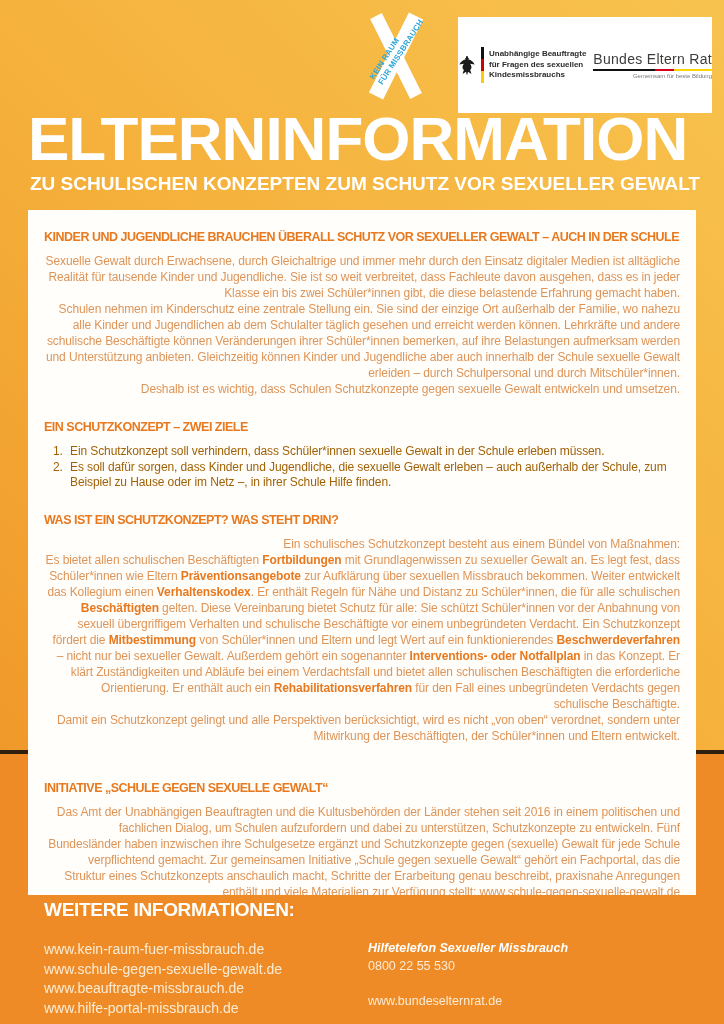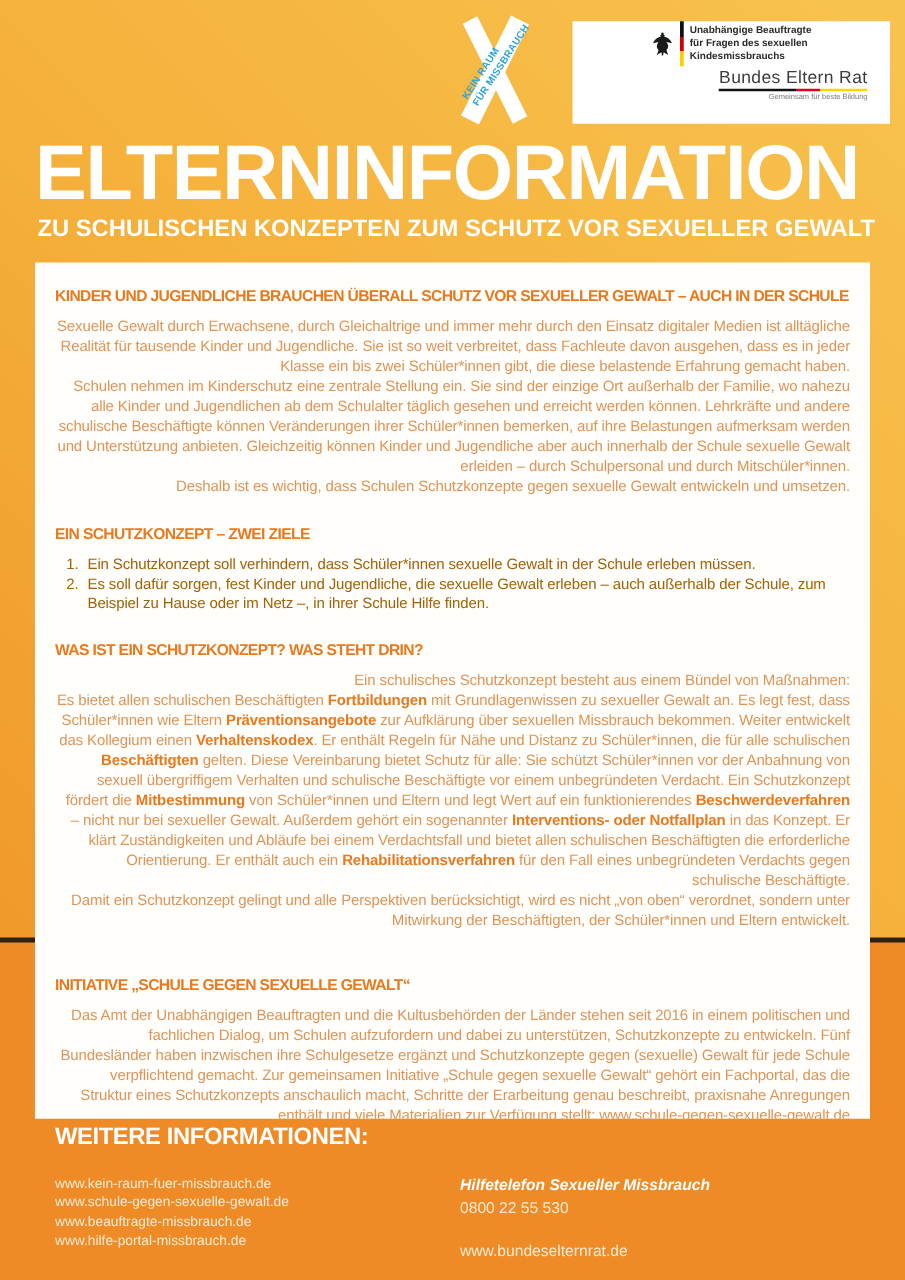--- a/index.html
+++ b/index.html
@@ -11,22 +11,22 @@
   .bg-bottom { position:absolute; left:0; top:752px; width:724px; height:272px; background:#EE8B26; }
   .fold-line { position:absolute; left:0; top:750px; width:724px; height:4px; background:#30200F; }
 
   
   .x-logo { position:absolute; left:364px; top:12px; width:62px; height:88px; }
   .x-logo svg { position:absolute; left:0; top:0; }
   .x-text { position:absolute; left:4px; top:64px; transform:rotate(-57deg); transform-origin:0 0;
     color:#2FA5D8; font-weight:bold; font-size:8px; line-height:1.2; letter-spacing:.2px; white-space:nowrap; }
 
   
-  .partner-box { position:absolute; left:458px; top:17px; width:254px; height:82px; background:#FFFFFF;
-    display:flex; align-items:center; padding:0 18px;flex-direction:column; }
+  .partner-box { position:absolute; left:458px; top:17px; width:254px; height:96px; background:#FFFFFF;
+    display:flex; align-items:center; padding:0 0; }
   .ubskm { display:flex; align-items:center; gap:5px; }
   .flag-bar { width:3px; height:36px;
     background:linear-gradient(#111 0 34%, #D00000 34% 67%, #FFCC00 67% 100%); }
   .ubskm-text { font-size:8px; font-weight:bold; line-height:1.3; color:#2B2B2B; }
   .ber { margin-left:auto; }
   .ber-name { font-size:14px; color:#3C3C3B; letter-spacing:.3px; white-space:nowrap; }
   .ber-line { height:2px; margin:2px 0;
     background:linear-gradient(to right,#111 0 52%, #D5001F 52% 68%, #FFD500 68% 100%); }
   .ber-tagline { font-size:6px; color:#7A7A7A; text-align:right; }
 
@@ -43,21 +43,21 @@
   .body-text { color:#DE9457; font-size:12px; line-height:1.33; letter-spacing:-.1px; margin:0;text-align:right; }
   .body-text strong { color:#E8791F; font-weight:bold; }
   section + section { margin-top:22px; }
   section.section-initiative { margin-top:36px; }
   ol.goals { margin:0 0 0 6px; padding-left:16px; color:#a16207; font-size:12px; line-height:1.33; letter-spacing:-.1px; }
   ol.goals li { padding-left:4px; }
 
   
   .footer-heading { position:absolute; left:44px; top:899px; color:#FFFFFF; font-size:19px; font-weight:bold;
     letter-spacing:-.3px; }
-  .footer-links { position:absolute; left:44px; top:940px; font-size:11px; line-height:1.4; color:#FCEBD4; }
+  .footer-links { position:absolute; left:44px; top:940px; font-size:14px; line-height:1.4; color:#FCEBD4; }
   .footer-right { position:absolute; left:368px; top:940px; font-size:12.5px; line-height:1.4; color:#FCEBD4; }
   .helpline-title { font-weight:bold; color:#FFFFFF;font-style:italic; }
   .footer-site { margin-top:18px; }
 </style>
 </head>
 <body>
 
 <div class="page">
   <div class="bg-top"></div>
   <div class="bg-bottom"></div>
@@ -101,21 +101,21 @@
       <h2 class="section-heading">KINDER UND JUGENDLICHE BRAUCHEN ÜBERALL SCHUTZ VOR SEXUELLER GEWALT – AUCH IN DER SCHULE</h2>
       <p class="body-text"><span>Sexuelle Gewalt durch Erwachsene, durch Gleichaltrige und immer mehr durch den Einsatz digitaler Medien ist alltägliche Realität für tausende Kinder und Jugendliche. Sie ist so weit verbreitet, dass Fachleute davon ausgehen, dass es in jeder Klasse ein bis zwei Schüler*innen gibt, die diese belastende Erfahrung gemacht haben.</span></p>
       <p class="body-text"><span>Schulen nehmen im Kinderschutz eine zentrale Stellung ein. Sie sind der einzige Ort außerhalb der Familie, wo nahezu alle Kinder und Jugendlichen ab dem Schulalter täglich gesehen und erreicht werden können. Lehrkräfte und andere schulische Beschäftigte können Veränderungen ihrer Schüler*innen bemerken, auf ihre Belastungen aufmerksam werden und Unterstützung anbieten. Gleichzeitig können Kinder und Jugendliche aber auch innerhalb der Schule sexuelle Gewalt erleiden – durch Schulpersonal und durch Mitschüler*innen.</span></p>
       <p class="body-text"><span>Deshalb ist es wichtig, dass Schulen Schutzkonzepte gegen sexuelle Gewalt entwickeln und umsetzen.</span></p>
     </section>
 
     <section>
       <h2 class="section-heading">EIN SCHUTZKONZEPT – ZWEI ZIELE</h2>
       <ol class="goals">
         <li>Ein Schutzkonzept soll verhindern, dass Schüler*innen sexuelle Gewalt in der Schule erleben müssen.</li>
-        <li>Es soll dafür sorgen, fest Kinder und Jugendliche, die sexuelle Gewalt erleben – auch außerhalb der Schule, zum Beispiel zu Hause oder im Netz –, in ihrer Schule Hilfe finden.</li>
+        <li>Es soll dafür sorgen, dass Kinder und Jugendliche, die sexuelle Gewalt erleben – auch außerhalb der Schule, zum Beispiel zu Hause oder im Netz –, in ihrer Schule Hilfe finden.</li>
       </ol>
     </section>
 
     <section>
       <h2 class="section-heading">WAS IST EIN SCHUTZKONZEPT? WAS STEHT DRIN?</h2>
       <p class="body-text"><span>Ein schulisches Schutzkonzept besteht aus einem Bündel von Maßnahmen:</span></p>
       <p class="body-text"><span>Es bietet allen schulischen Beschäftigten </span><strong>Fortbildungen</strong><span> mit Grundlagenwissen zu sexueller Gewalt an. Es legt fest, dass Schüler*innen wie Eltern </span><strong>Präventionsangebote</strong><span> zur Aufklärung über sexuellen Missbrauch bekommen. Weiter entwickelt das Kollegium einen </span><strong>Verhaltenskodex</strong><span>. Er enthält Regeln für Nähe und Distanz zu Schüler*innen, die für alle schulischen </span><strong>Beschäftigten</strong><span> gelten. Diese Vereinbarung bietet Schutz für alle: Sie schützt Schüler*innen vor der Anbahnung von sexuell übergriffigem Verhalten und schulische Beschäftigte vor einem unbegründeten Verdacht. Ein Schutzkonzept fördert die </span><strong>Mitbestimmung</strong><span> von Schüler*innen und Eltern und legt Wert auf ein funktionierendes </span><strong>Beschwerdeverfahren</strong><span> – nicht nur bei sexueller Gewalt. Außerdem gehört ein sogenannter </span><strong>Interventions- oder Notfallplan</strong><span> in das Konzept. Er klärt Zuständigkeiten und Abläufe bei einem Verdachtsfall und bietet allen schulischen Beschäftigten die erforderliche Orientierung. Er enthält auch ein </span><strong>Rehabilitationsverfahren</strong><span> für den Fall eines unbegründeten Verdachts gegen schulische Beschäftigte.</span></p>
       <p class="body-text"><span>Damit ein Schutzkonzept gelingt und alle Perspektiven berücksichtigt, wird es nicht „von oben“ verordnet, sondern unter Mitwirkung der Beschäftigten, der Schüler*innen und Eltern entwickelt.</span></p>
     </section>
 

